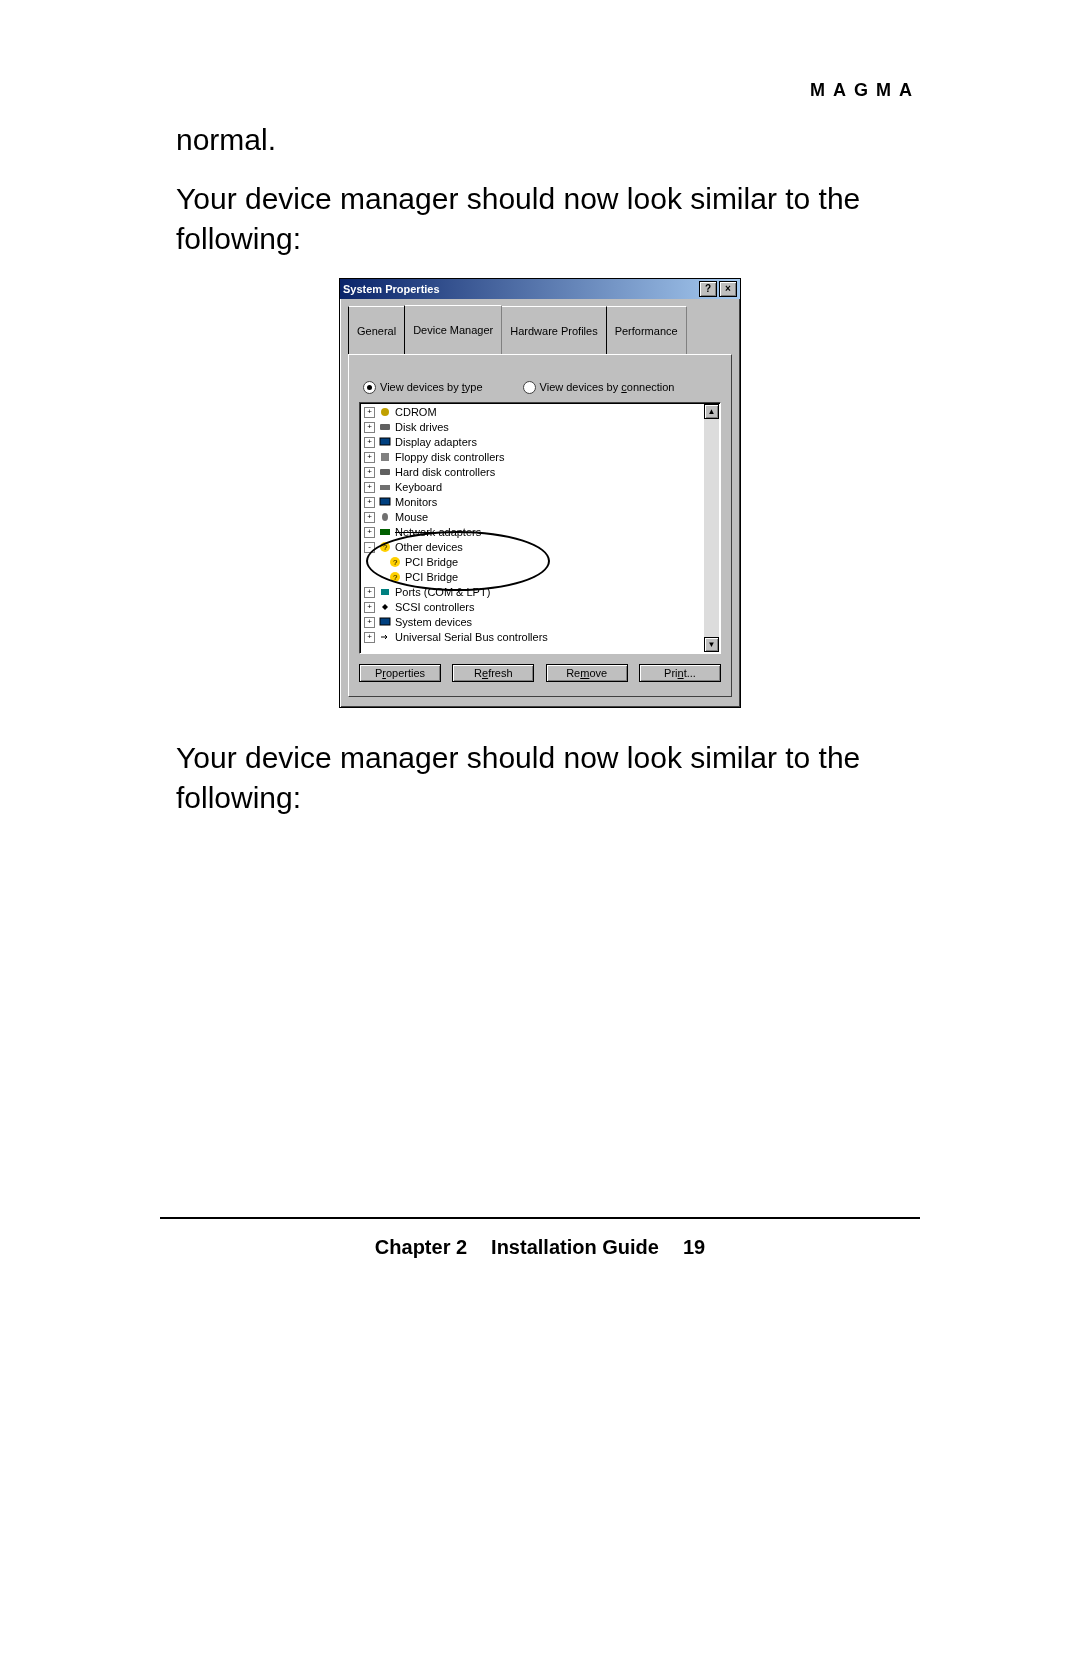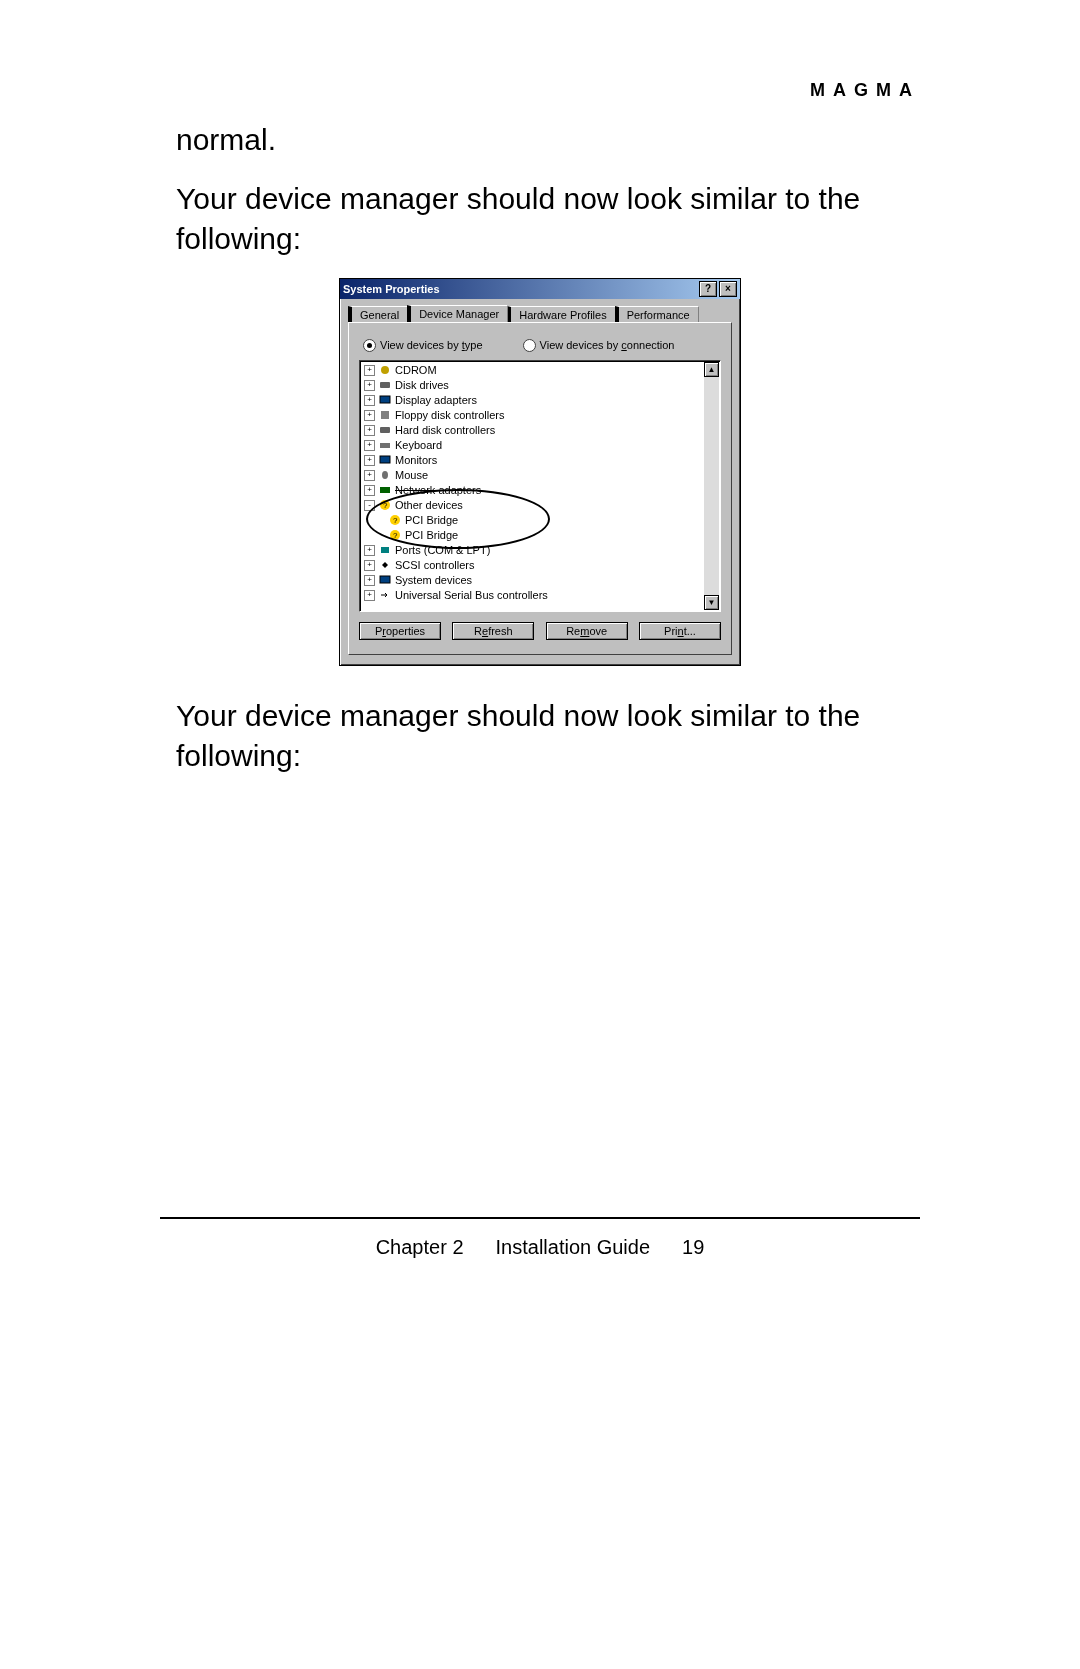--- a/index.html
+++ b/index.html
@@ -37,23 +37,23 @@
     right: 160px;
     bottom: 120px;
     border-top: 2px solid #000;
   }
   .footer {
     position: absolute;
     left: 160px;
     right: 160px;
     bottom: 80px;
     display: flex;
-    gap: 32px;
+    gap: 24px;
     font-size: 20px;
-    font-weight: normal;
+    font-weight: bold;
     justify-content: center;
   }
   .footer .pg { }
 
   
   .dialog-wrap {
     display: flex;
     justify-content: center;
     margin: 10px 0 30px 0;
   }
@@ -86,44 +86,44 @@
     display: inline-flex;
     align-items: center;
     justify-content: center;
     font-size: 10px;
     font-weight: bold;
     color: #000;
   }
   .dlg-body { padding: 6px 8px 10px 8px; }
   .tabs { display: flex; align-items: flex-end; }
   .tab {
-    padding: 2px 8px;
+    padding: 18px 8px;
     background: #bfbfbf;
     border: 1px solid #808080;
     border-top: 1px solid #fff;
-    border-left: 4px solid #000000;
+    border-left: 1px solid #000000;
     border-bottom: none;
     margin-right: -1px;
     position: relative;
     top: 1px;
   }
   .tab.active { background: #bfbfbf; top: 0; z-index: 2; }
   .tab-panel {
     background: #bfbfbf;
     border: 1px solid #fff;
     border-right: 1px solid #404040;
     border-bottom: 1px solid #404040;
     padding: 10px 10px 14px 10px;
     position: relative;
     z-index: 1;
   }
   .view-opts {
     display: flex;
     gap: 40px;
-    margin: 6px 0 8px 4px;
+    margin: 16px 0 8px 4px;
   }
   .radio { display: inline-flex; align-items: center; gap: 4px; }
   .radio-dot {
     width: 11px; height: 11px;
     border: 1px solid #404040;
     border-radius: 50%;
     background: #fff;
     display: inline-flex;
     align-items: center; justify-content: center;
   }

